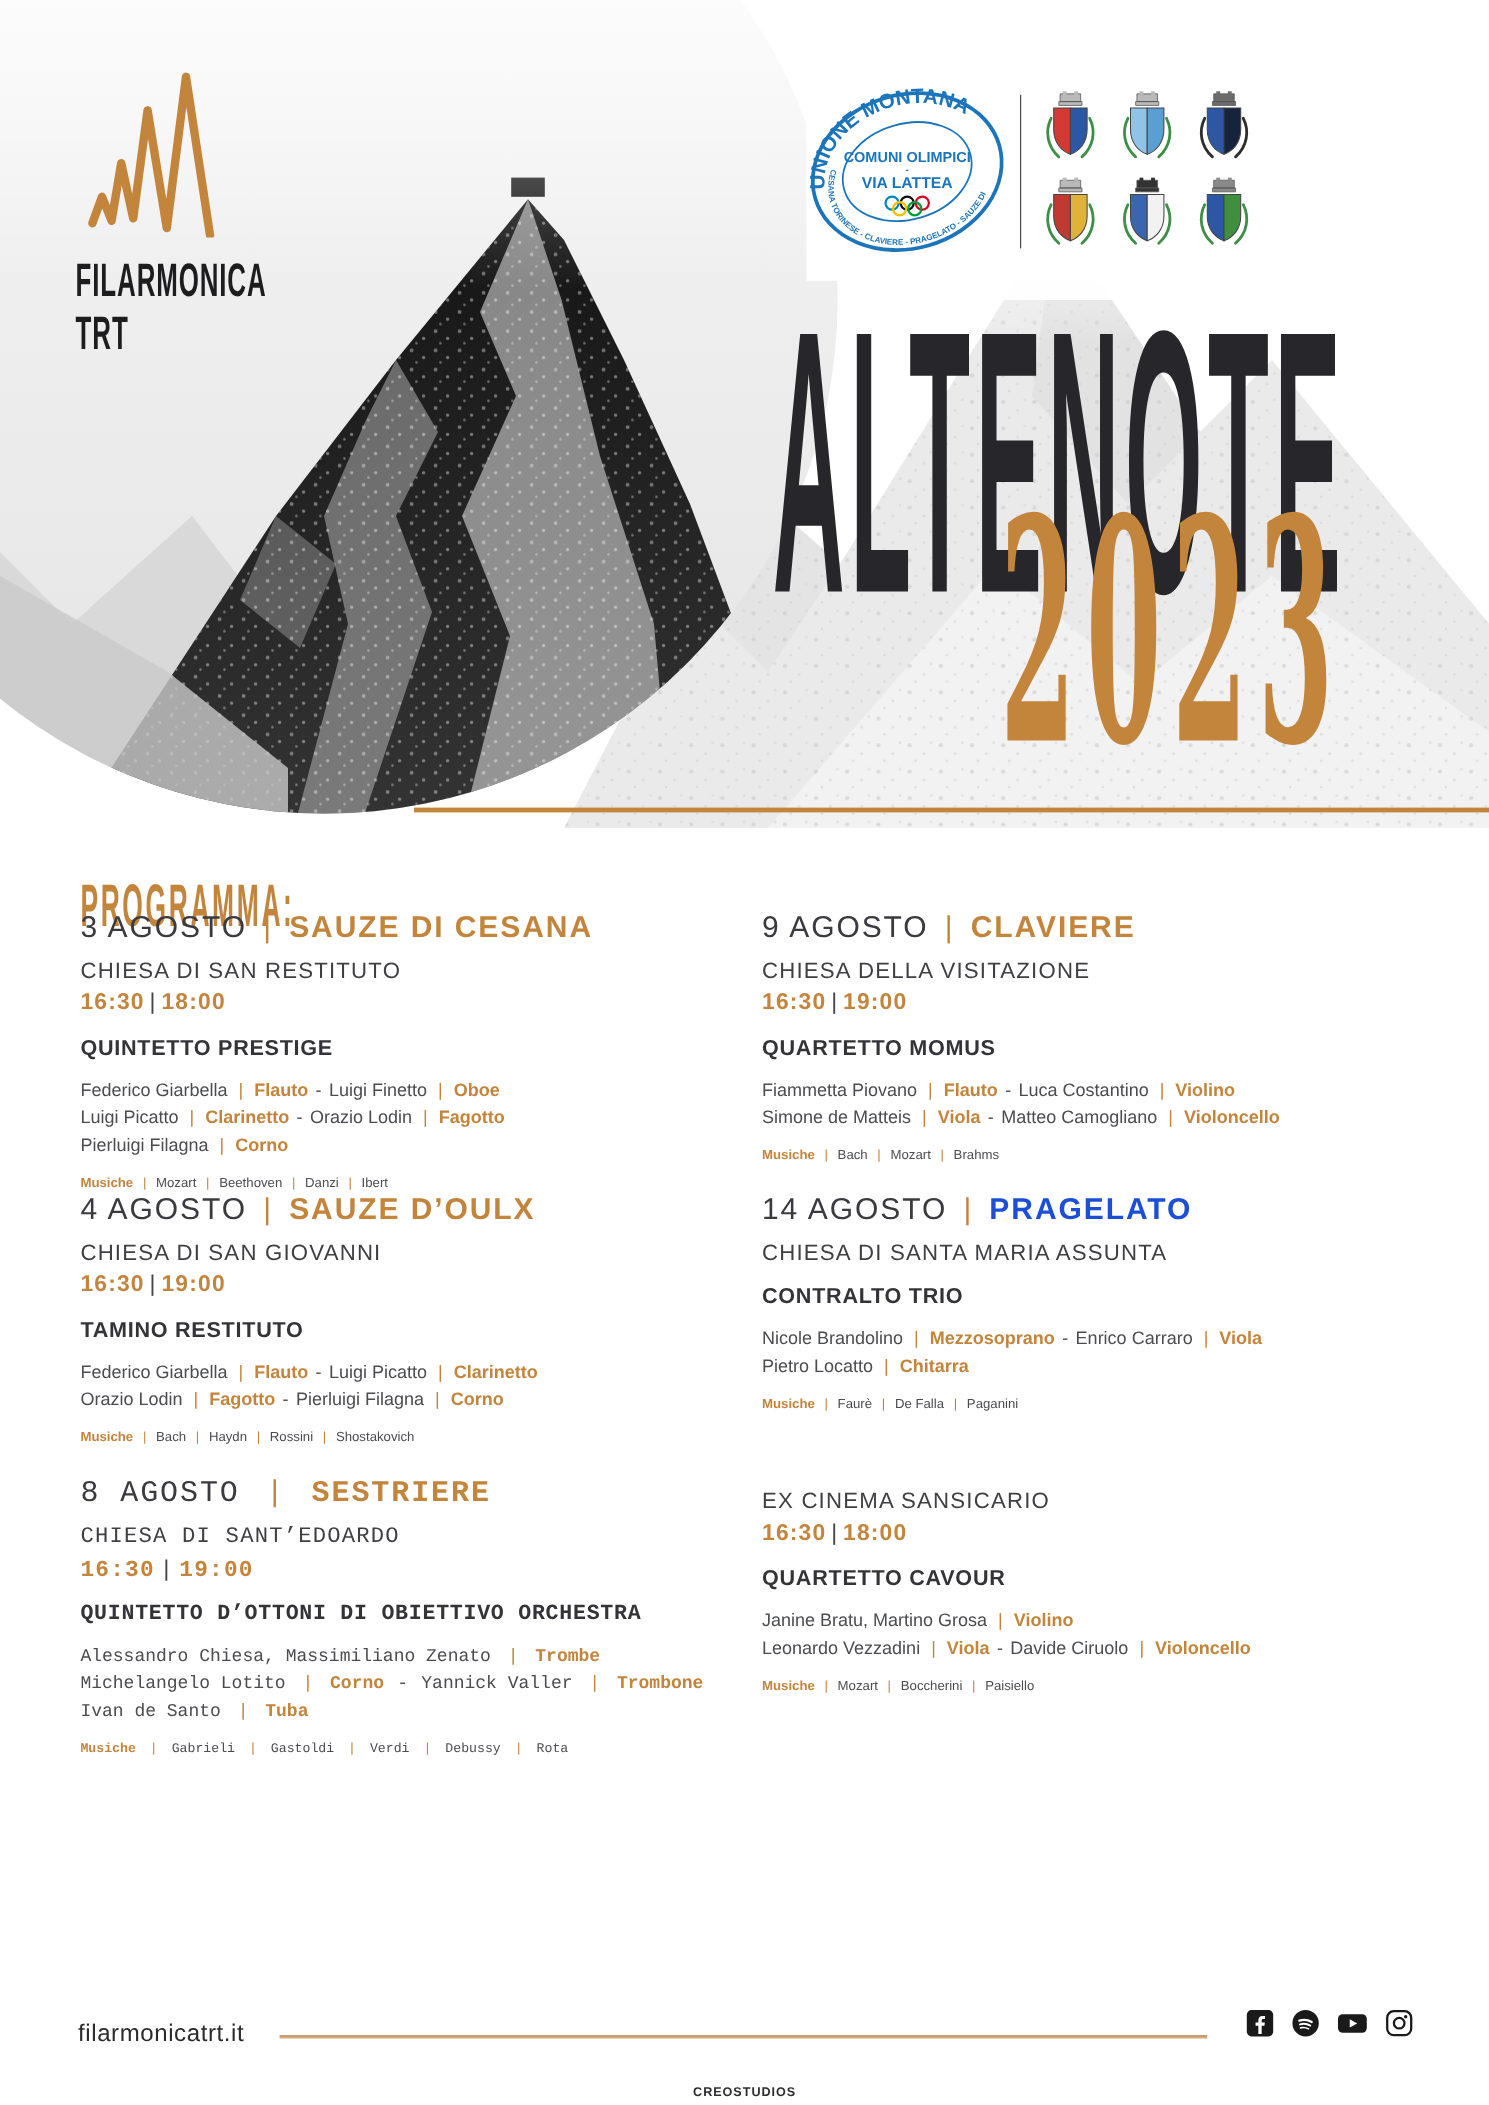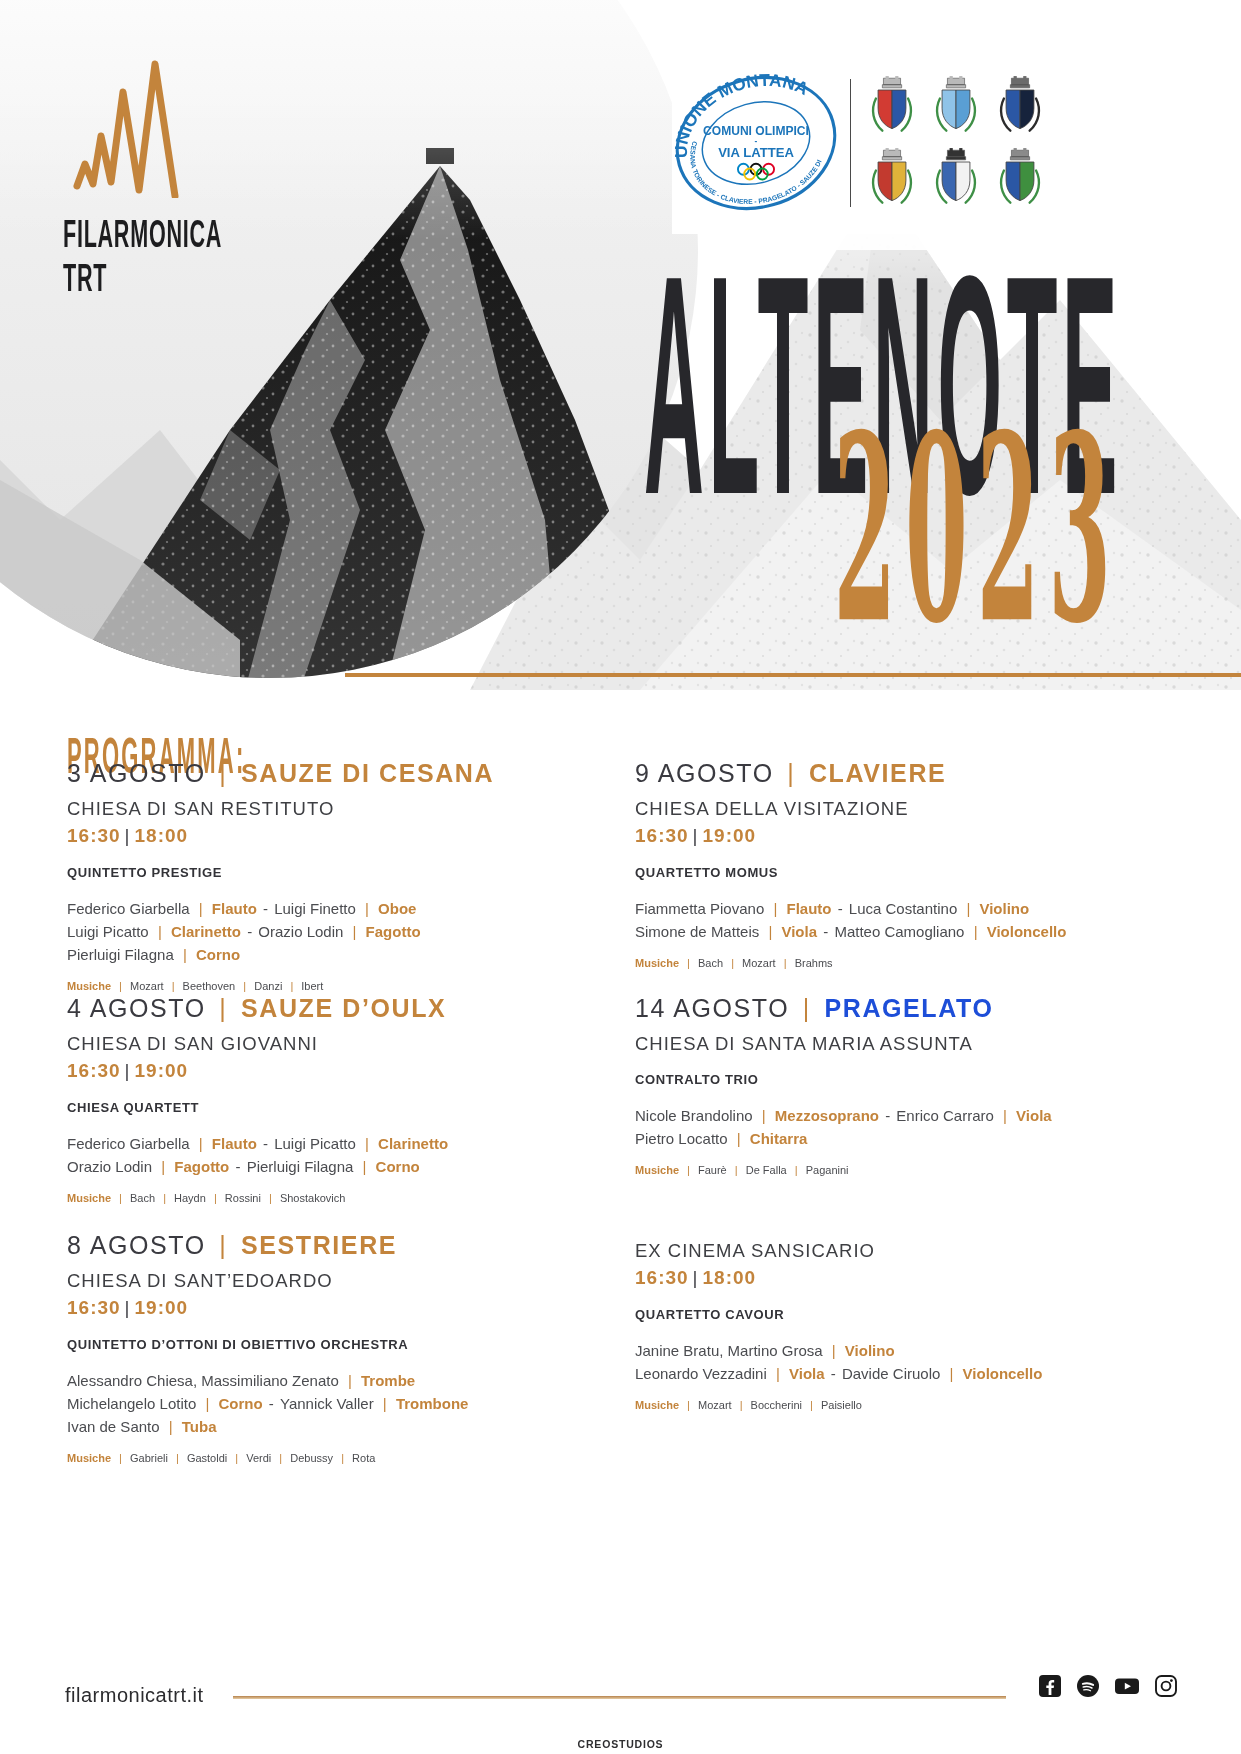--- a/index.html
+++ b/index.html
@@ -34,21 +34,21 @@
                 line-height:1;transform:scale(0.55,1.25);transform-origin:0 0;white-space:nowrap;}
 
   .events{position:absolute;left:67px;top:758px;width:1120px;display:grid;
           grid-template-columns:520px 524px;column-gap:48px;grid-template-rows:235px 237px auto;}
   .event{overflow:visible;}
   .ev-head{margin:0;font-size:25px;font-weight:400;color:#3a3a40;letter-spacing:1.6px;line-height:30px;white-space:nowrap;}
   .ev-head .loc{font-weight:700;}
   .ev-venue{margin-top:10px;font-size:18.5px;color:#3e3f43;letter-spacing:1px;line-height:22px;white-space:nowrap;}
   .ev-times{margin-top:4px;font-size:19px;font-weight:700;letter-spacing:1px;line-height:24px;}
   .ev-times .sep-d{color:#44444a;font-weight:400;padding:0 4px;}
-  .ev-ensemble{margin-top:12px;font-size:13px;font-weight:700;color:#333338;letter-spacing:0.6px;line-height:26px;white-space:nowrap;}
+  .ev-ensemble{margin-top:12px;font-size:18px;font-weight:700;color:#333338;letter-spacing:0.6px;line-height:26px;white-space:nowrap;}
   .ev-perf{margin-top:11px;font-size:15px;line-height:23px;color:#4b4c50;}
   .perf-line{white-space:nowrap;}
   .ev-mus{margin-top:9px;font-size:11px;line-height:23px;white-space:nowrap;}
   .sep-o{padding:0 5px;}
   .dash{color:#4b4c50;padding:0 2px;}
 
   
   .site{position:absolute;left:65px;top:1684px;font-size:20px;color:#2b2b2e;letter-spacing:0.5px;}
   .foot-rule{position:absolute;left:233px;top:1696px;width:773px;height:3px;
              background:linear-gradient(#b5824c,#e7cda6);}
@@ -231,28 +231,28 @@
           <div class="perf-line"><span class="pname">Federico Giarbella</span><span class="sep-o" style="color: rgb(195, 132, 60);"> | </span><span class="pinstr" style="color: rgb(195, 132, 60); font-weight: 700;">Flauto</span><span class="dash"> - </span><span class="pname">Luigi Finetto</span><span class="sep-o" style="color: rgb(195, 132, 60);"> | </span><span class="pinstr" style="color: rgb(195, 132, 60); font-weight: 700;">Oboe</span></div>
           <div class="perf-line"><span class="pname">Luigi Picatto</span><span class="sep-o" style="color: rgb(195, 132, 60);"> | </span><span class="pinstr" style="color: rgb(195, 132, 60); font-weight: 700;">Clarinetto</span><span class="dash"> - </span><span class="pname">Orazio Lodin</span><span class="sep-o" style="color: rgb(195, 132, 60);"> | </span><span class="pinstr" style="color: rgb(195, 132, 60); font-weight: 700;">Fagotto</span></div>
           <div class="perf-line"><span class="pname">Pierluigi Filagna</span><span class="sep-o" style="color: rgb(195, 132, 60);"> | </span><span class="pinstr" style="color: rgb(195, 132, 60); font-weight: 700;">Corno</span></div>
         </div>
         <div class="ev-mus"><span class="mus-label" style="color: rgb(195, 132, 60); font-weight: 700;">Musiche</span><span class="sep-o" style="color: rgb(195, 132, 60);"> | </span><span class="comp">Mozart</span><span class="sep-o" style="color: rgb(195, 132, 60);"> | </span><span class="comp">Beethoven</span><span class="sep-o" style="color: rgb(195, 132, 60);"> | </span><span class="comp">Danzi</span><span class="sep-o" style="color: rgb(195, 132, 60);"> | </span><span class="comp">Ibert</span></div>
       </article>
       <article class="event" style="grid-area: 2 / 1;">
         <h3 class="ev-head"><span class="date">4 AGOSTO</span><span class="sep-o" style="color: rgb(195, 132, 60);"> | </span><span class="loc" style="color: rgb(195, 132, 60);">SAUZE D’OULX</span></h3>
         <div class="ev-venue">CHIESA DI SAN GIOVANNI</div>
         <div class="ev-times" style="color: rgb(195, 132, 60);"><span class="t" style="color: rgb(195, 132, 60);">16:30</span><span class="sep-d">|</span><span class="t" style="color: rgb(195, 132, 60);">19:00</span></div>
-        <div class="ev-ensemble">CHIESA QUARTETT</div>
+        <div class="ev-ensemble">TAMINO RESTITUTO</div>
         <div class="ev-perf">
           <div class="perf-line"><span class="pname">Federico Giarbella</span><span class="sep-o" style="color: rgb(195, 132, 60);"> | </span><span class="pinstr" style="color: rgb(195, 132, 60); font-weight: 700;">Flauto</span><span class="dash"> - </span><span class="pname">Luigi Picatto</span><span class="sep-o" style="color: rgb(195, 132, 60);"> | </span><span class="pinstr" style="color: rgb(195, 132, 60); font-weight: 700;">Clarinetto</span></div>
           <div class="perf-line"><span class="pname">Orazio Lodin</span><span class="sep-o" style="color: rgb(195, 132, 60);"> | </span><span class="pinstr" style="color: rgb(195, 132, 60); font-weight: 700;">Fagotto</span><span class="dash"> - </span><span class="pname">Pierluigi Filagna</span><span class="sep-o" style="color: rgb(195, 132, 60);"> | </span><span class="pinstr" style="color: rgb(195, 132, 60); font-weight: 700;">Corno</span></div>
         </div>
         <div class="ev-mus"><span class="mus-label" style="color: rgb(195, 132, 60); font-weight: 700;">Musiche</span><span class="sep-o" style="color: rgb(195, 132, 60);"> | </span><span class="comp">Bach</span><span class="sep-o" style="color: rgb(195, 132, 60);"> | </span><span class="comp">Haydn</span><span class="sep-o" style="color: rgb(195, 132, 60);"> | </span><span class="comp">Rossini</span><span class="sep-o" style="color: rgb(195, 132, 60);"> | </span><span class="comp">Shostakovich</span></div>
       </article>
-      <article class="event" style="grid-area: 3 / 1;">
+      <article class="event" style="grid-area: 3 / 1; font-family: Liberation Mono, monospace;">
         <h3 class="ev-head"><span class="date">8 AGOSTO</span><span class="sep-o" style="color: rgb(195, 132, 60);"> | </span><span class="loc" style="color: rgb(195, 132, 60);">SESTRIERE</span></h3>
         <div class="ev-venue">CHIESA DI SANT’EDOARDO</div>
         <div class="ev-times" style="color: rgb(195, 132, 60);"><span class="t" style="color: rgb(195, 132, 60);">16:30</span><span class="sep-d">|</span><span class="t" style="color: rgb(195, 132, 60);">19:00</span></div>
         <div class="ev-ensemble">QUINTETTO D’OTTONI DI OBIETTIVO ORCHESTRA</div>
         <div class="ev-perf">
           <div class="perf-line"><span class="pname">Alessandro Chiesa, Massimiliano Zenato</span><span class="sep-o" style="color: rgb(195, 132, 60);"> | </span><span class="pinstr" style="color: rgb(195, 132, 60); font-weight: 700;">Trombe</span></div>
           <div class="perf-line"><span class="pname">Michelangelo Lotito</span><span class="sep-o" style="color: rgb(195, 132, 60);"> | </span><span class="pinstr" style="color: rgb(195, 132, 60); font-weight: 700;">Corno</span><span class="dash"> - </span><span class="pname">Yannick Valler</span><span class="sep-o" style="color: rgb(195, 132, 60);"> | </span><span class="pinstr" style="color: rgb(195, 132, 60); font-weight: 700;">Trombone</span></div>
           <div class="perf-line"><span class="pname">Ivan de Santo</span><span class="sep-o" style="color: rgb(195, 132, 60);"> | </span><span class="pinstr" style="color: rgb(195, 132, 60); font-weight: 700;">Tuba</span></div>
         </div>
         <div class="ev-mus"><span class="mus-label" style="color: rgb(195, 132, 60); font-weight: 700;">Musiche</span><span class="sep-o" style="color: rgb(195, 132, 60);"> | </span><span class="comp">Gabrieli</span><span class="sep-o" style="color: rgb(195, 132, 60);"> | </span><span class="comp">Gastoldi</span><span class="sep-o" style="color: rgb(195, 132, 60);"> | </span><span class="comp">Verdi</span><span class="sep-o" style="color: rgb(195, 132, 60);"> | </span><span class="comp">Debussy</span><span class="sep-o" style="color: rgb(195, 132, 60);"> | </span><span class="comp">Rota</span></div>

